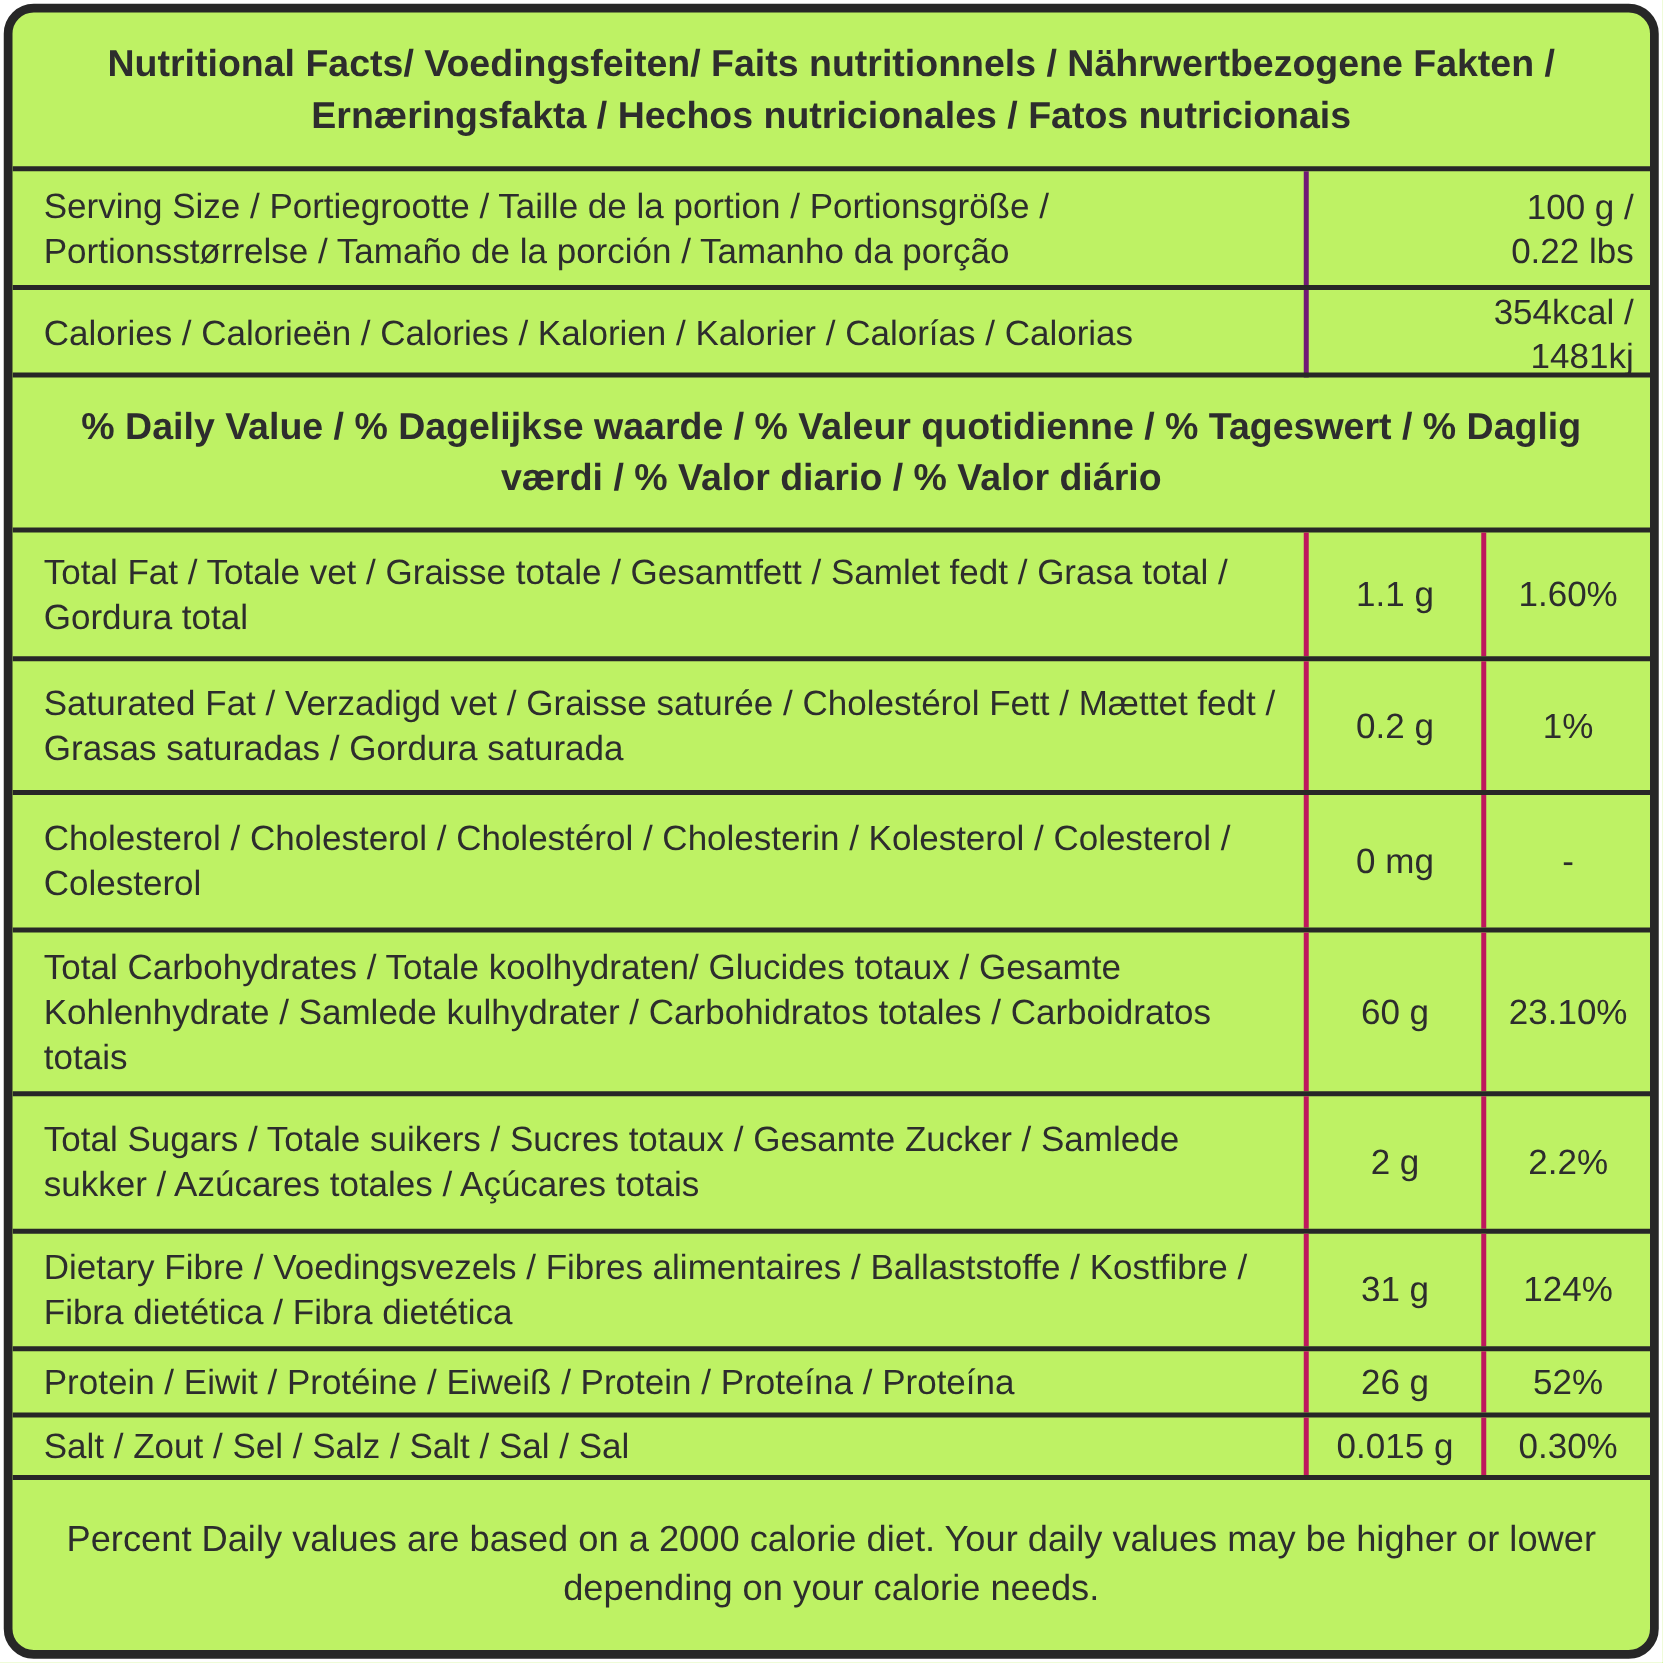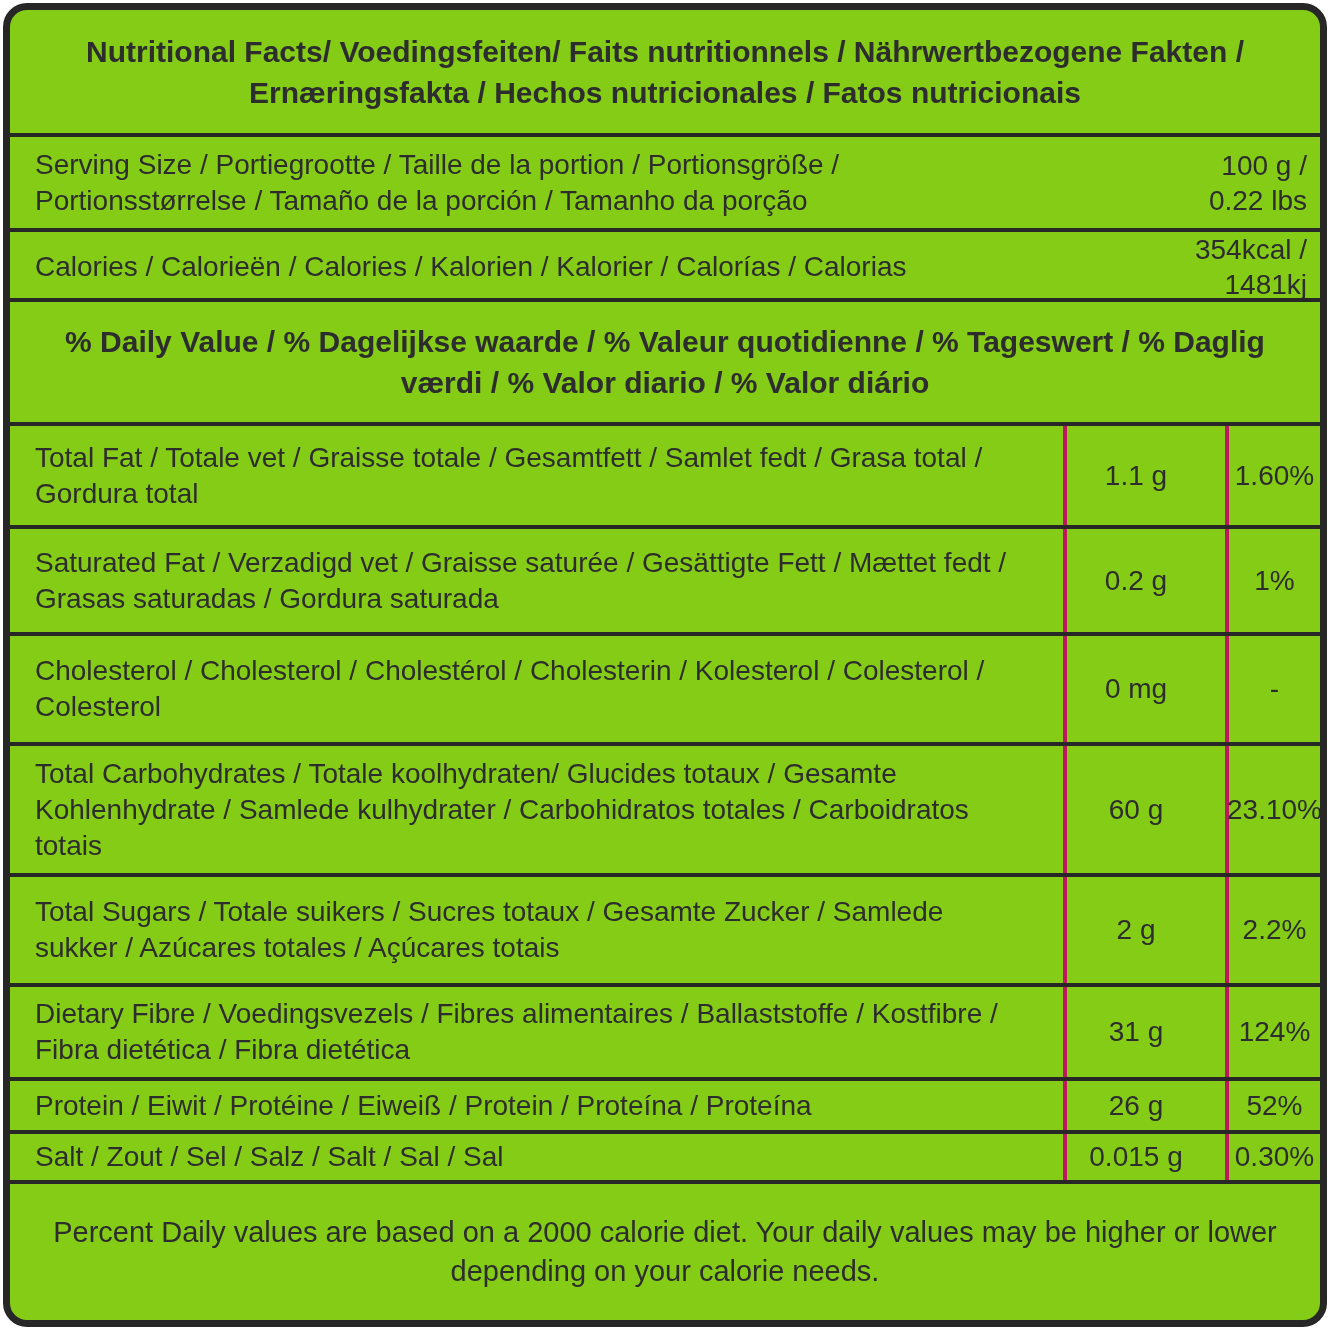--- a/index.html
+++ b/index.html
@@ -7,53 +7,53 @@
     padding: 0;
     width: 1330px;
     height: 1330px;
     background: #ffffff;
   }
   .sheet {
     position: absolute;
     left: 3px; top: 3px; right: 3px; bottom: 3px;
     border: 7px solid #272727;
     border-radius: 24px;
-    background: #84cc16;
+    background: #bef264;
     display: flex;
     flex-direction: column;
     font-family: "Liberation Sans", sans-serif;
     color: #2d2d2d;
     overflow: hidden;
     box-sizing: border-box;
   }
   .row {
     display: grid;
     border-top: 4px solid #272727;
     box-sizing: border-box;
     flex: none;
   }
   .row:first-child { border-top: none; }
   .row.full  { grid-template-columns: 1fr; }
   .row.two   { grid-template-columns: 1033px 1fr; }
-  .row.three { grid-template-columns: 1033px 142px 1fr; gap: 20px; }
+  .row.three { grid-template-columns: 1033px 142px 1fr; }
 
   .cell {
     display: flex;
     align-items: center;
     box-sizing: border-box;
     min-width: 0;
   }
   .lbl {
     padding: 4px 12px 4px 25px;
     font-size: 28px;
     line-height: 36px;
     text-align: left;
   }
   .val {
-    border-left: 4px solid #84cc16;
+    border-left: 4px solid #701a75;
     justify-content: flex-end;
     text-align: right;
     padding-right: 13px;
     font-size: 28px;
     line-height: 35px;
     white-space: pre-line;
   }
   .amt, .pct {
     border-left: 4px solid #be185d;
     justify-content: center;
@@ -116,21 +116,21 @@
     <div class="cell title">% Daily Value / % Dagelijkse waarde / % Valeur quotidienne / % Tageswert / % Daglig værdi / % Valor diario / % Valor diário</div>
   </div>
 
   <div class="row three rh-fat">
     <div class="cell lbl">Total Fat / Totale vet / Graisse totale / Gesamtfett / Samlet fedt / Grasa total / Gordura total</div>
     <div class="cell amt">1.1 g</div>
     <div class="cell pct">1.60%</div>
   </div>
 
   <div class="row three rh-sat">
-    <div class="cell lbl">Saturated Fat / Verzadigd vet / Graisse saturée / Gesättigte Fett / Mættet fedt / Grasas saturadas / Gordura saturada</div>
+    <div class="cell lbl">Saturated Fat / Verzadigd vet / Graisse saturée / Cholestérol Fett / Mættet fedt / Grasas saturadas / Gordura saturada</div>
     <div class="cell amt">0.2 g</div>
     <div class="cell pct">1%</div>
   </div>
 
   <div class="row three rh-chol">
     <div class="cell lbl">Cholesterol / Cholesterol / Cholestérol / Cholesterin / Kolesterol / Colesterol / Colesterol</div>
     <div class="cell amt">0 mg</div>
     <div class="cell pct">-</div>
   </div>
 

